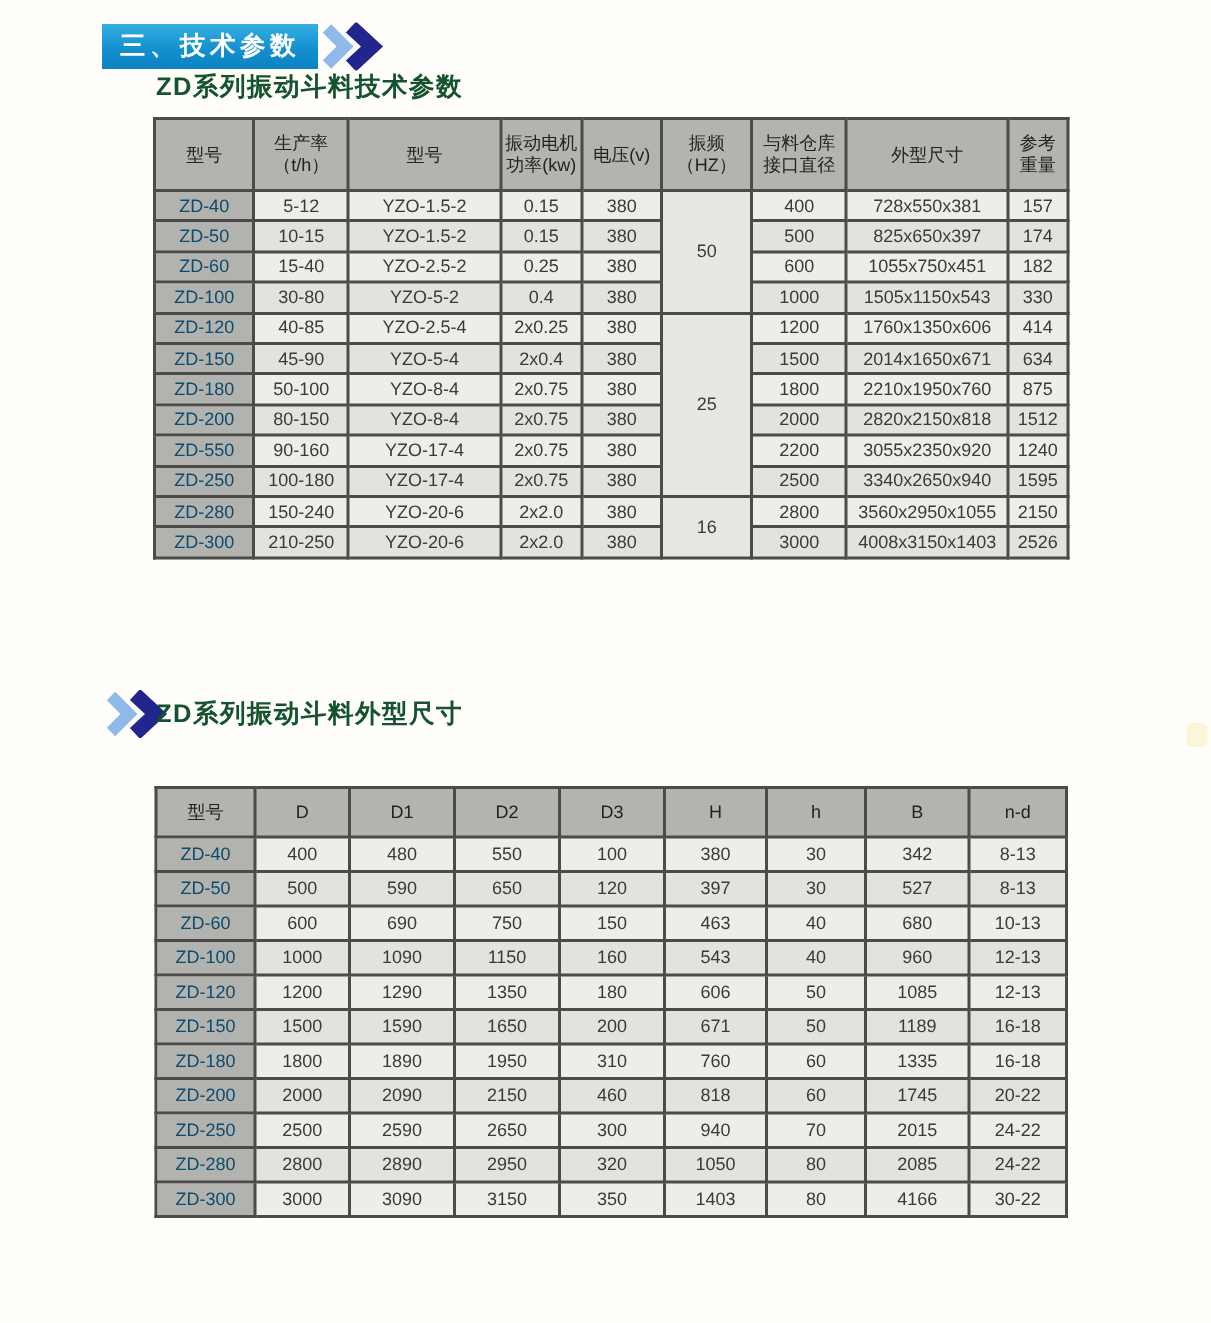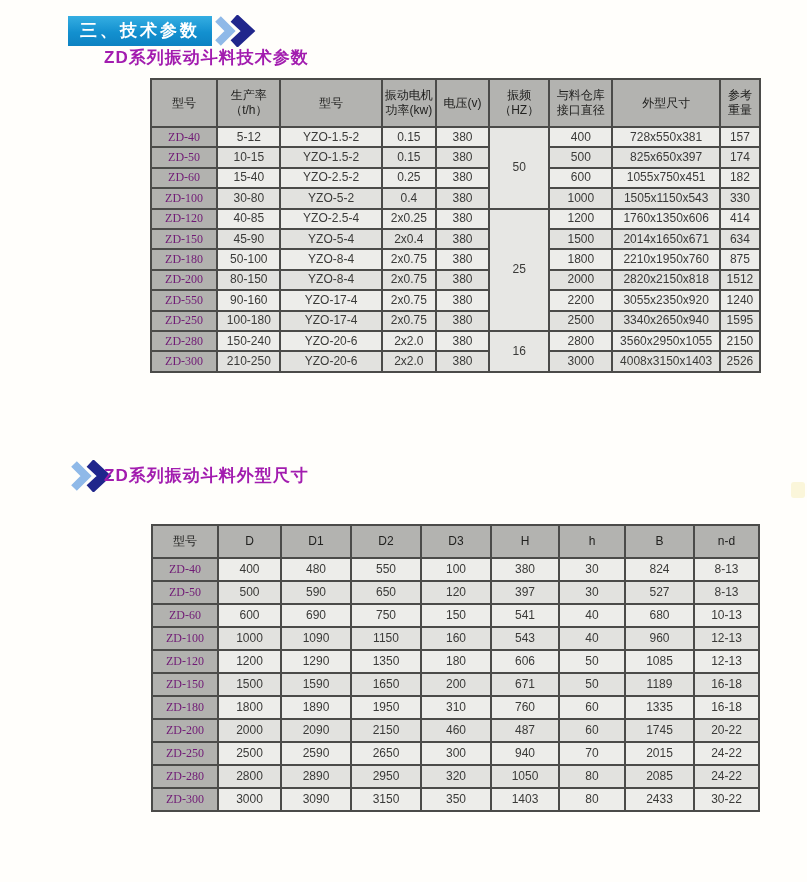--- a/index.html
+++ b/index.html
@@ -13,45 +13,44 @@
   .banner{position:absolute;display:flex;align-items:center;height:37px;}
   .banner-box{
     background:linear-gradient(180deg,#35aee2 0%,#1390cf 55%,#0d82c2 100%);
     color:#ffffff;font-weight:bold;font-size:17px;letter-spacing:3px;
     padding:3px 12px 4px 12px;height:23px;line-height:23px;
     white-space:nowrap;
   }
   .banner-arrows{margin-left:2px;display:flex;align-items:center;}
   
   .subtitle{
-    position:absolute;font-weight:bold;font-size:17px;color:#a21caf;
+    position:absolute;font-weight:bold;font-size:17px;color:#14532d;
     letter-spacing:1px;white-space:nowrap;
   }
   
   table{
     position:absolute;border-collapse:collapse;table-layout:fixed;
     background:#ededea;
-    margin-left:48px;
   }
   table, th, td{border:2px solid #4b4b49;}
   th{
     background:#b3b3b0;font-weight:normal;font-size:12px;color:#222220;
     white-space:pre-line;line-height:1.25;padding:2px 1px;
   }
   td{
     font-size:12px;text-align:center;padding:0 1px;line-height:1.1;
     color:#3a3a38;overflow:hidden;white-space:nowrap;
   }
   .t1 thead th{height:42px;}
   .t1 tbody td{height:18.4px;}
   .t2 thead th{height:27px;}
   .t2 tbody td{height:21px;}
   tbody tr:nth-child(odd) td{background:#ededea;}
   tbody tr:nth-child(even) td{background:#e2e2df;}
-  td.model-col{background:#b2b2af !important;color:#701a75;font-family:Liberation Serif, serif;}
+  td.model-col{background:#b2b2af !important;color:#0c4a6e;}
   td.merged-cell{background:#e7e7e4 !important;}
   
   .edge-smudge{
     position:absolute;left:791px;top:482px;width:14px;height:16px;
     background:#faf4d4;opacity:.85;border-radius:3px;
   }
 </style>
 </head>
 <body>
 
@@ -262,41 +261,41 @@
     </thead>
     <tbody>
       <tr>
         <td class="model-col">ZD-40</td>
         <td>400</td>
         <td>480</td>
         <td>550</td>
         <td>100</td>
         <td>380</td>
         <td>30</td>
-        <td>824</td>
+        <td>342</td>
         <td>8-13</td>
       </tr>
       <tr>
         <td class="model-col">ZD-50</td>
         <td>500</td>
         <td>590</td>
         <td>650</td>
         <td>120</td>
         <td>397</td>
         <td>30</td>
         <td>527</td>
         <td>8-13</td>
       </tr>
       <tr>
         <td class="model-col">ZD-60</td>
         <td>600</td>
         <td>690</td>
         <td>750</td>
         <td>150</td>
-        <td>541</td>
+        <td>463</td>
         <td>40</td>
         <td>680</td>
         <td>10-13</td>
       </tr>
       <tr>
         <td class="model-col">ZD-100</td>
         <td>1000</td>
         <td>1090</td>
         <td>1150</td>
         <td>160</td>
@@ -337,21 +336,21 @@
         <td>60</td>
         <td>1335</td>
         <td>16-18</td>
       </tr>
       <tr>
         <td class="model-col">ZD-200</td>
         <td>2000</td>
         <td>2090</td>
         <td>2150</td>
         <td>460</td>
-        <td>487</td>
+        <td>818</td>
         <td>60</td>
         <td>1745</td>
         <td>20-22</td>
       </tr>
       <tr>
         <td class="model-col">ZD-250</td>
         <td>2500</td>
         <td>2590</td>
         <td>2650</td>
         <td>300</td>
@@ -372,19 +371,19 @@
         <td>24-22</td>
       </tr>
       <tr>
         <td class="model-col">ZD-300</td>
         <td>3000</td>
         <td>3090</td>
         <td>3150</td>
         <td>350</td>
         <td>1403</td>
         <td>80</td>
-        <td>2433</td>
+        <td>4166</td>
         <td>30-22</td>
       </tr>
     </tbody>
   </table>
 
 <div class="edge-smudge"></div>
 
 </body></html>

